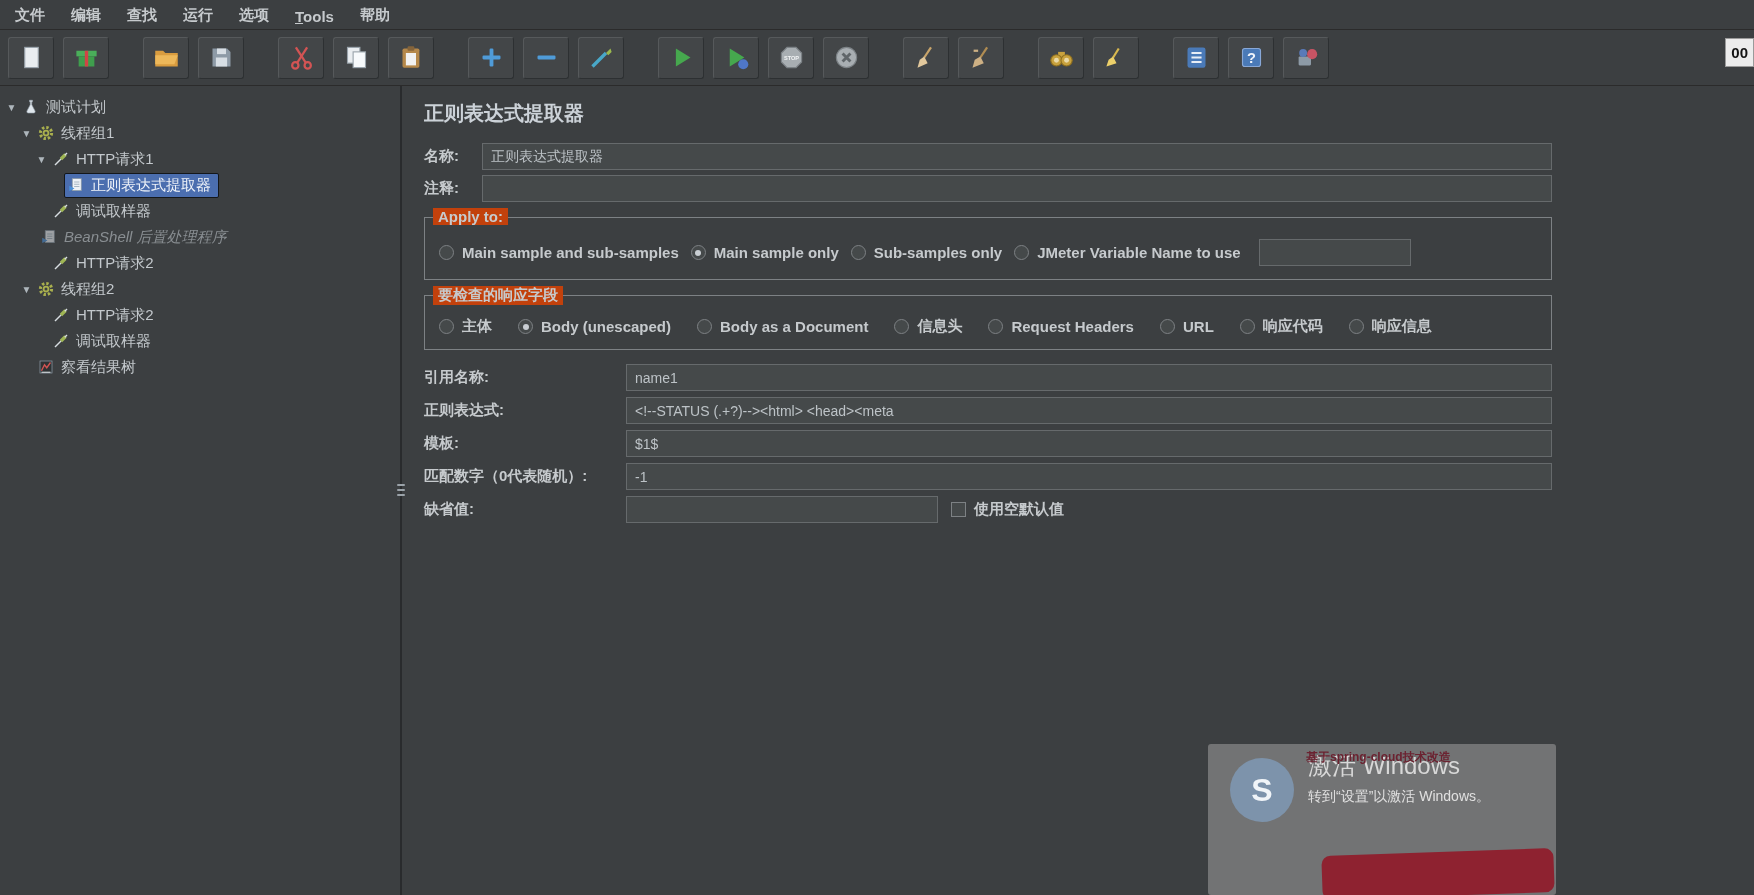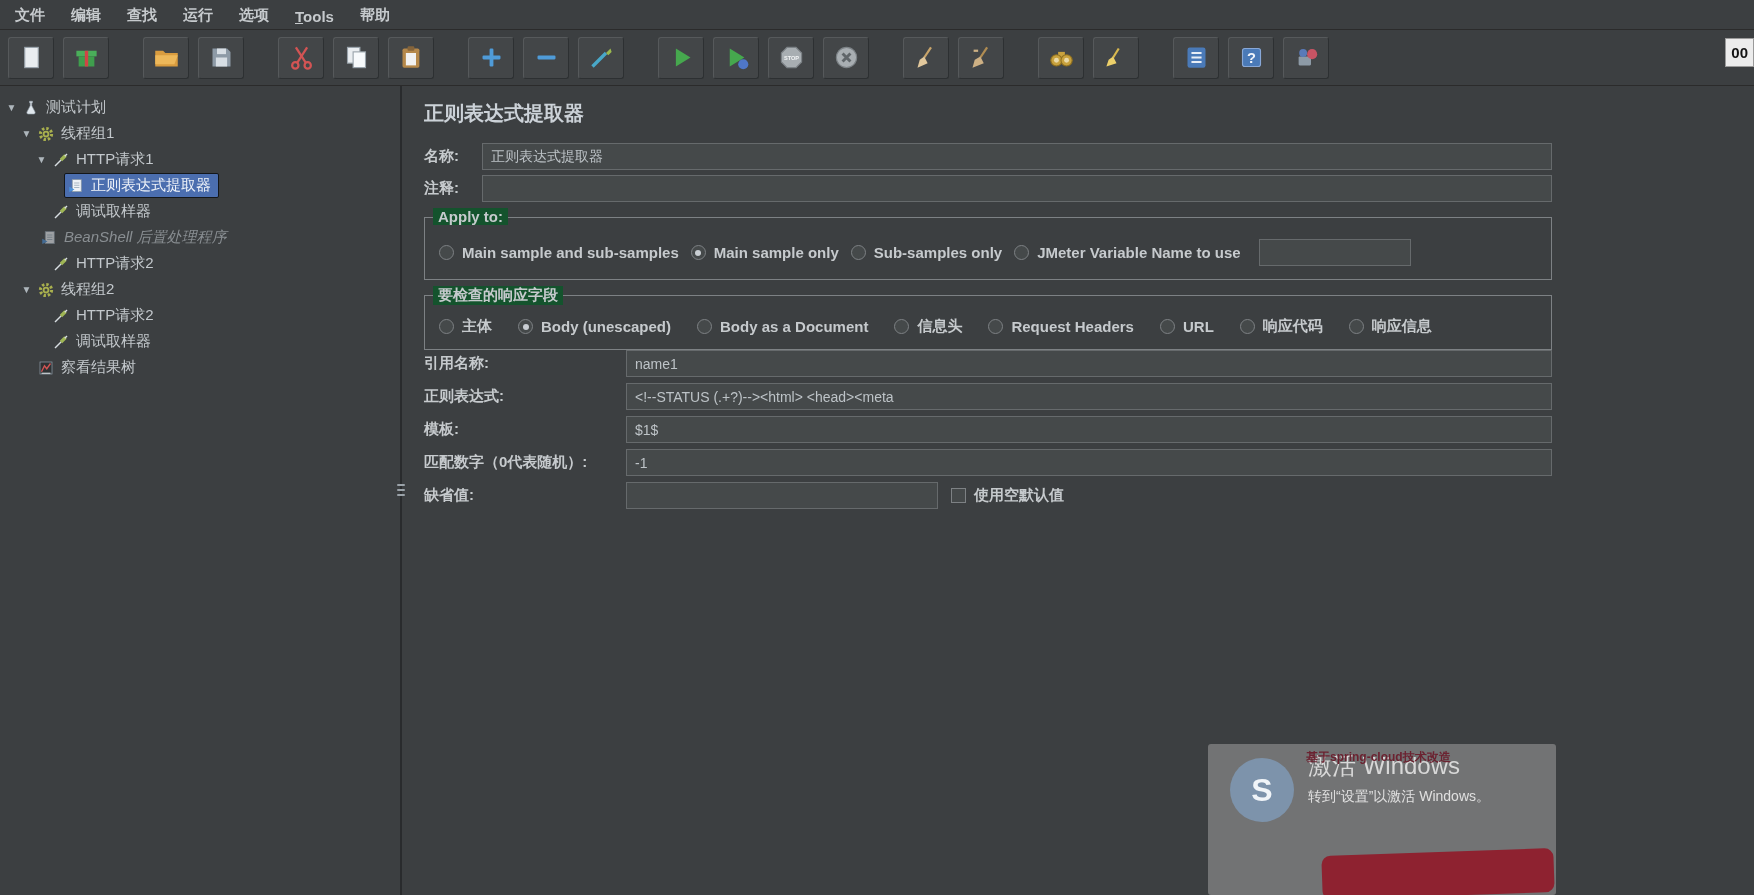--- a/index.html
+++ b/index.html
@@ -15,48 +15,48 @@
   .tb-group{display:flex;gap:9px;margin-right:34px}
   .tb-btn{width:46px;height:42px;display:flex;align-items:center;justify-content:center;background:#434648;border:1px solid #56595b;border-bottom-color:#2d3032;border-right-color:#2d3032;border-radius:3px}
   .tb-btn svg{width:27px;height:27px}
   .timer{position:absolute;top:38px;right:0;background:#ececec;color:#141414;font-weight:bold;font-size:15px;line-height:1;padding:6px 5px;border:1px solid #9a9a9a}
 
   
   .content{display:flex;height:809px}
   .tree-panel{width:402px;min-width:402px;border-right:2px solid #292b2d;padding-top:8px;position:relative}
   .tree-row{height:26px;display:flex;align-items:center;font-size:15px;color:#c3c8cc;white-space:nowrap}
   .arrow{width:15px;flex:0 0 15px;font-size:10px;color:#aeb6bc;text-align:center}
-  .node{display:flex;align-items:flex-end;gap:6px;padding:2px 7px 2px 2px;border:1px solid transparent;border-radius:2px}
+  .node{display:flex;align-items:flex-start;gap:6px;padding:2px 7px 2px 2px;border:1px solid transparent;border-radius:2px}
   .node svg{width:18px;height:18px;flex:0 0 18px}
   .node svg.dis{opacity:.55}
   .node.selected{background:#4b6eaf;border-color:#14171a}
   .node.selected .tlabel{color:#eef2f8}
   .lbl-disabled{color:#898e92}
   .grip{position:absolute;right:-7px;top:392px;width:12px;height:24px;display:flex;flex-direction:column;align-items:center;justify-content:center;gap:3px;z-index:5}
   .grip i{display:block;width:8px;height:2px;background:#9aa2a8;border-radius:1px}
 
   
   .main-panel{flex:1;padding:14px 0 0 22px;position:relative;overflow:hidden}
   .gui-title{font-size:20px;font-weight:bold;color:#ccd2d8;margin-bottom:16px}
   .field-row{display:flex;align-items:center;width:1128px;margin-bottom:5px}
   .flabel{font-weight:bold;font-size:15px;flex:0 0 58px;color:#c6cacd}
   input.txt{height:27px;background:#45494a;border:1px solid #666a6c;color:#bdc3c7;font-size:14px;padding:0 8px;font-family:inherit;outline:none}
   .field-row input.txt{flex:1}
 
   .group{width:1128px;border:1px solid #7d8184;margin-top:15px;padding:21px 14px 13px;position:relative}
-  .group-title{position:absolute;top:-10px;left:8px;background:#14532d;padding:0 5px;font-weight:bold;font-size:15px;color:#c6cacd}
+  .group-title{position:absolute;top:-10px;left:8px;background:#c2410c;padding:0 5px;font-weight:bold;font-size:15px;color:#c6cacd}
   .radio-row{display:flex;align-items:center}
   #applyToRow{gap:12px}
   #respFieldRow{gap:26px}
   .radio-opt{display:flex;align-items:center;gap:8px;font-weight:bold;font-size:15px;color:#c6cacd;white-space:nowrap}
   .radio{width:15px;height:15px;border-radius:50%;background:#45494a;border:1px solid #7d8184;position:relative;flex:0 0 15px}
   .radio.sel::after{content:"";position:absolute;left:3.5px;top:3.5px;width:6px;height:6px;border-radius:50%;background:#c9ced3}
   .radio-extra-input{width:152px;margin-left:10px}
 
-  .form-area{}
+  .form-area{margin-top:14px}
   .form-row{display:flex;align-items:center;width:1128px;margin-bottom:6px}
   .flabel2{font-weight:bold;font-size:15px;flex:0 0 202px;color:#c6cacd}
   .form-row input.txt{flex:1}
   .form-row input.txt.short{flex:0 0 312px}
   .checkbox{width:15px;height:15px;background:#45494a;border:1px solid #7d8184;margin-left:13px;flex:0 0 15px}
   .cb-label{font-weight:bold;font-size:15px;margin-left:8px;color:#c6cacd}
 
   
   .overlay{position:absolute;left:1208px;top:744px;width:348px;height:151px;background:rgba(158,158,158,.55);border-radius:3px;z-index:20}
   .avatar{position:absolute;left:22px;top:14px;width:64px;height:64px;border-radius:50%;background:#7d93ab;color:#f0f4f8;font-size:32px;display:flex;align-items:center;justify-content:center;font-weight:bold}

